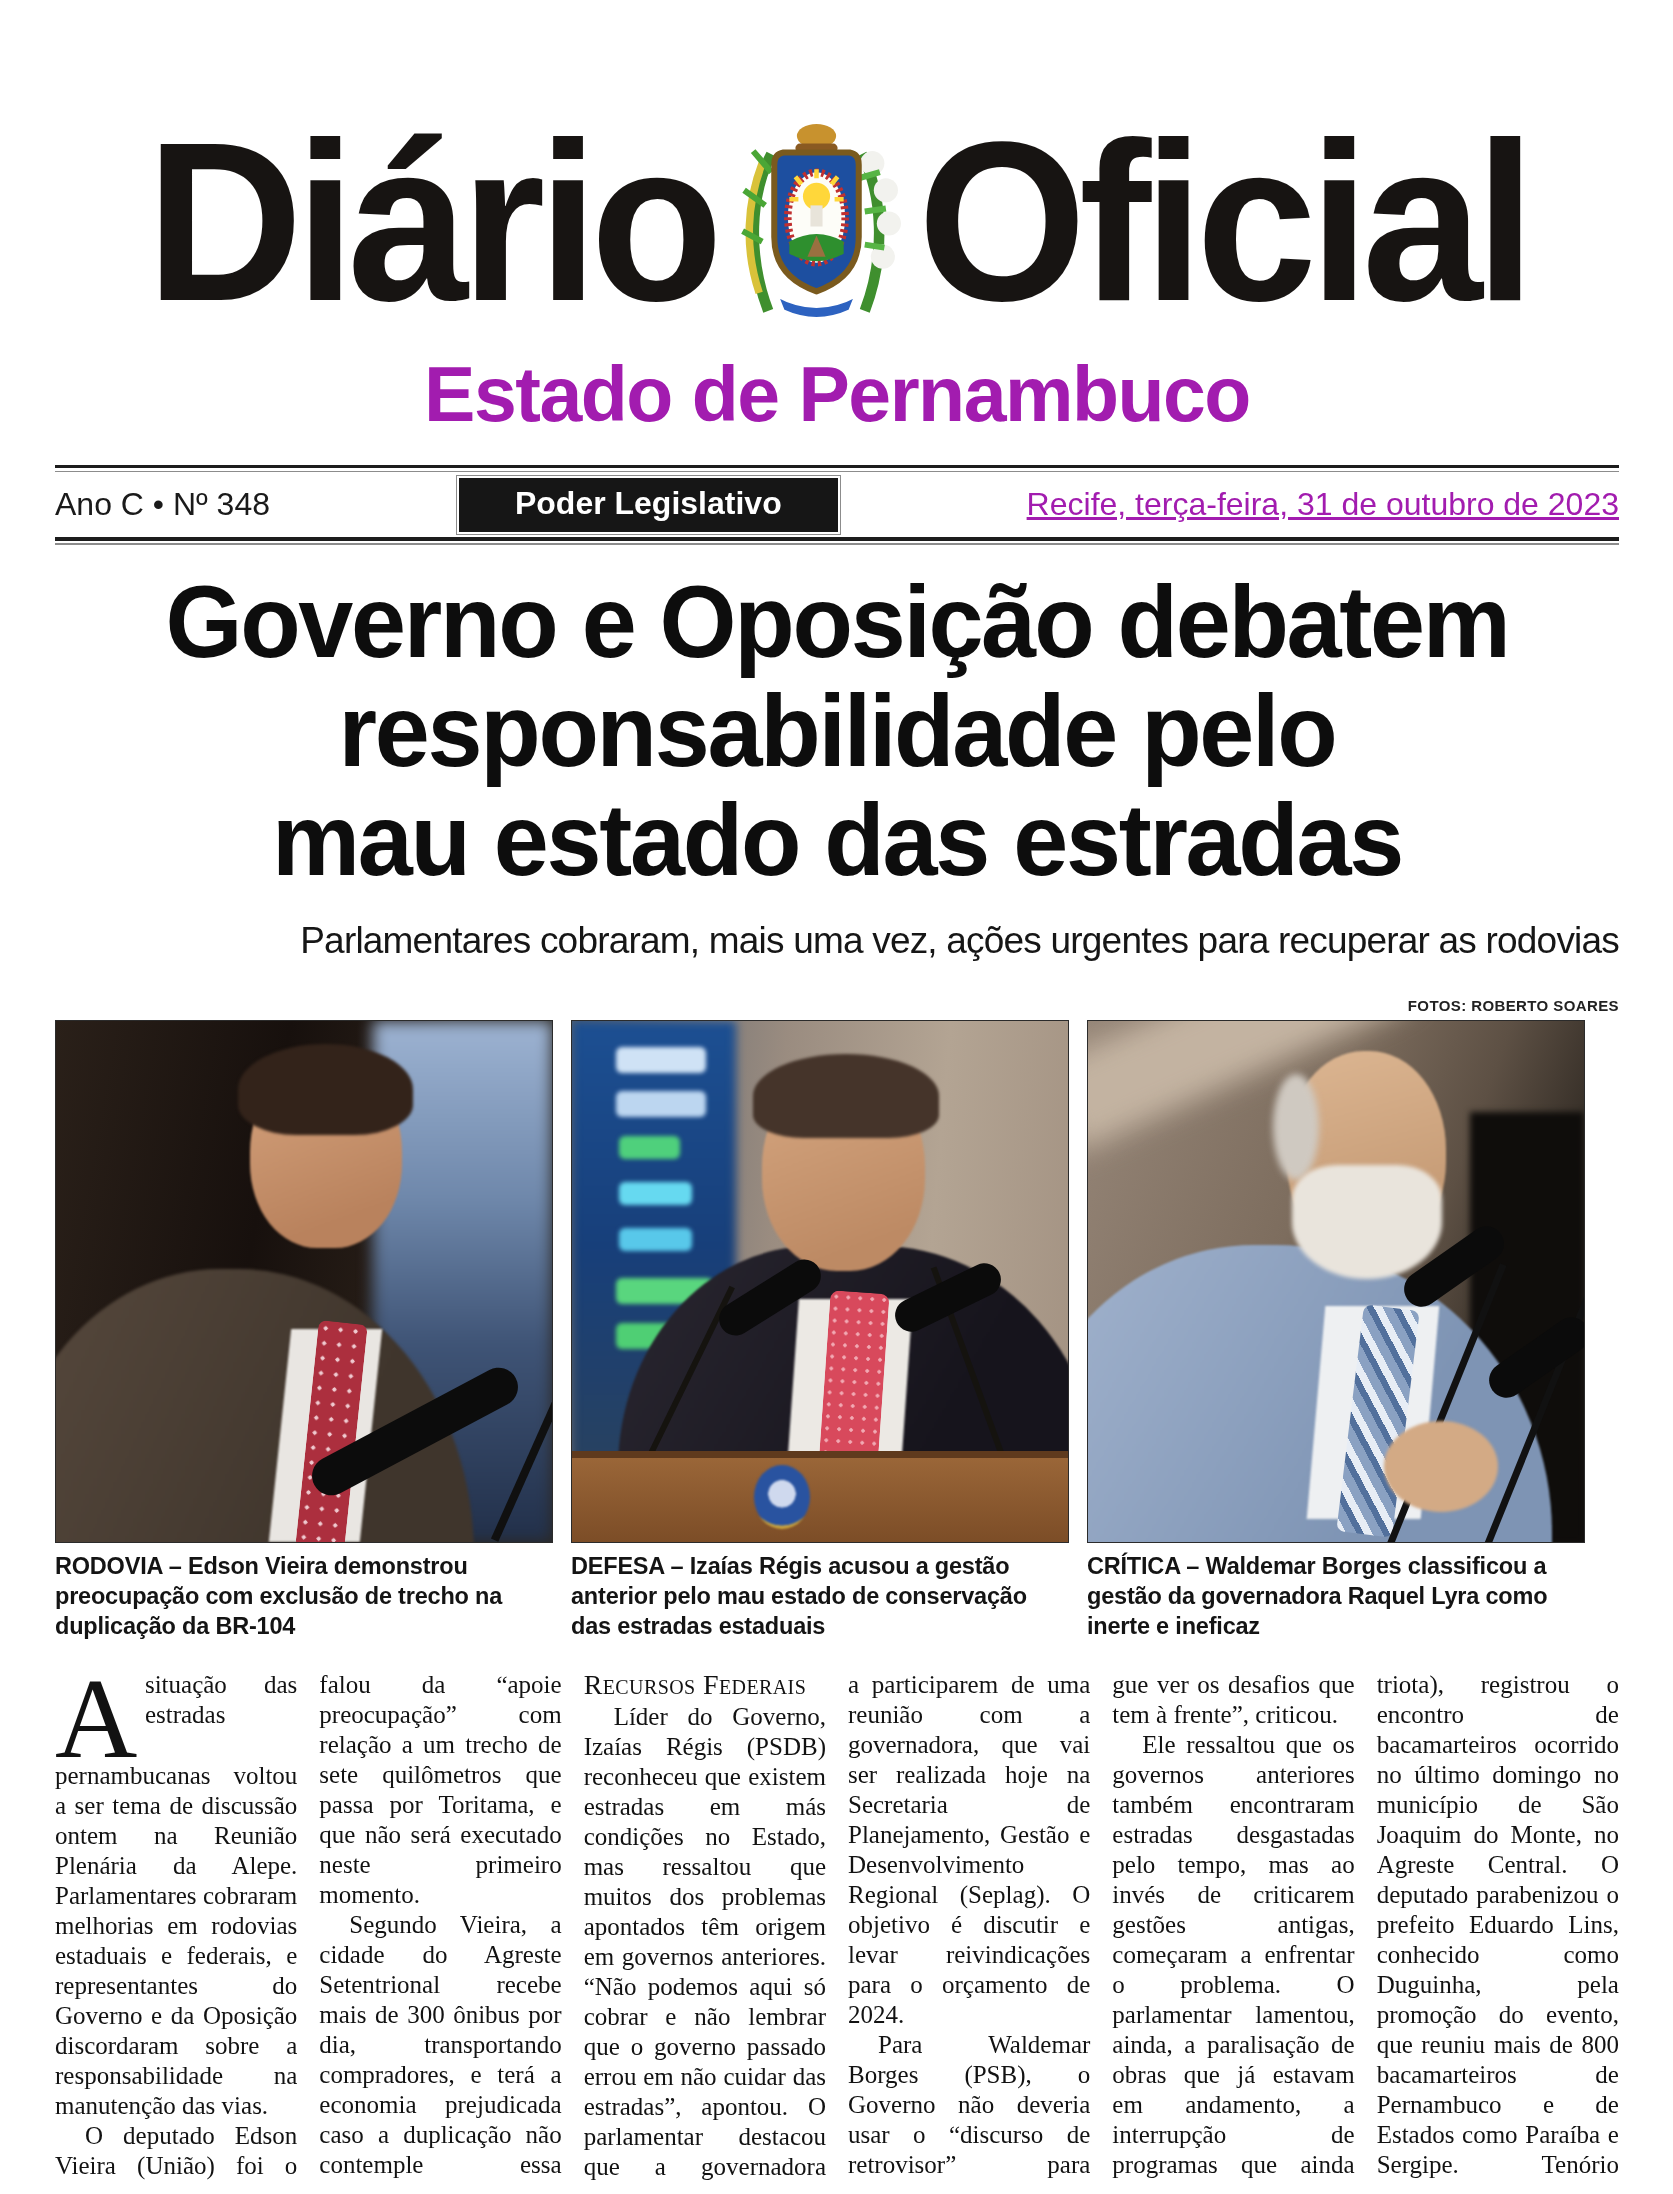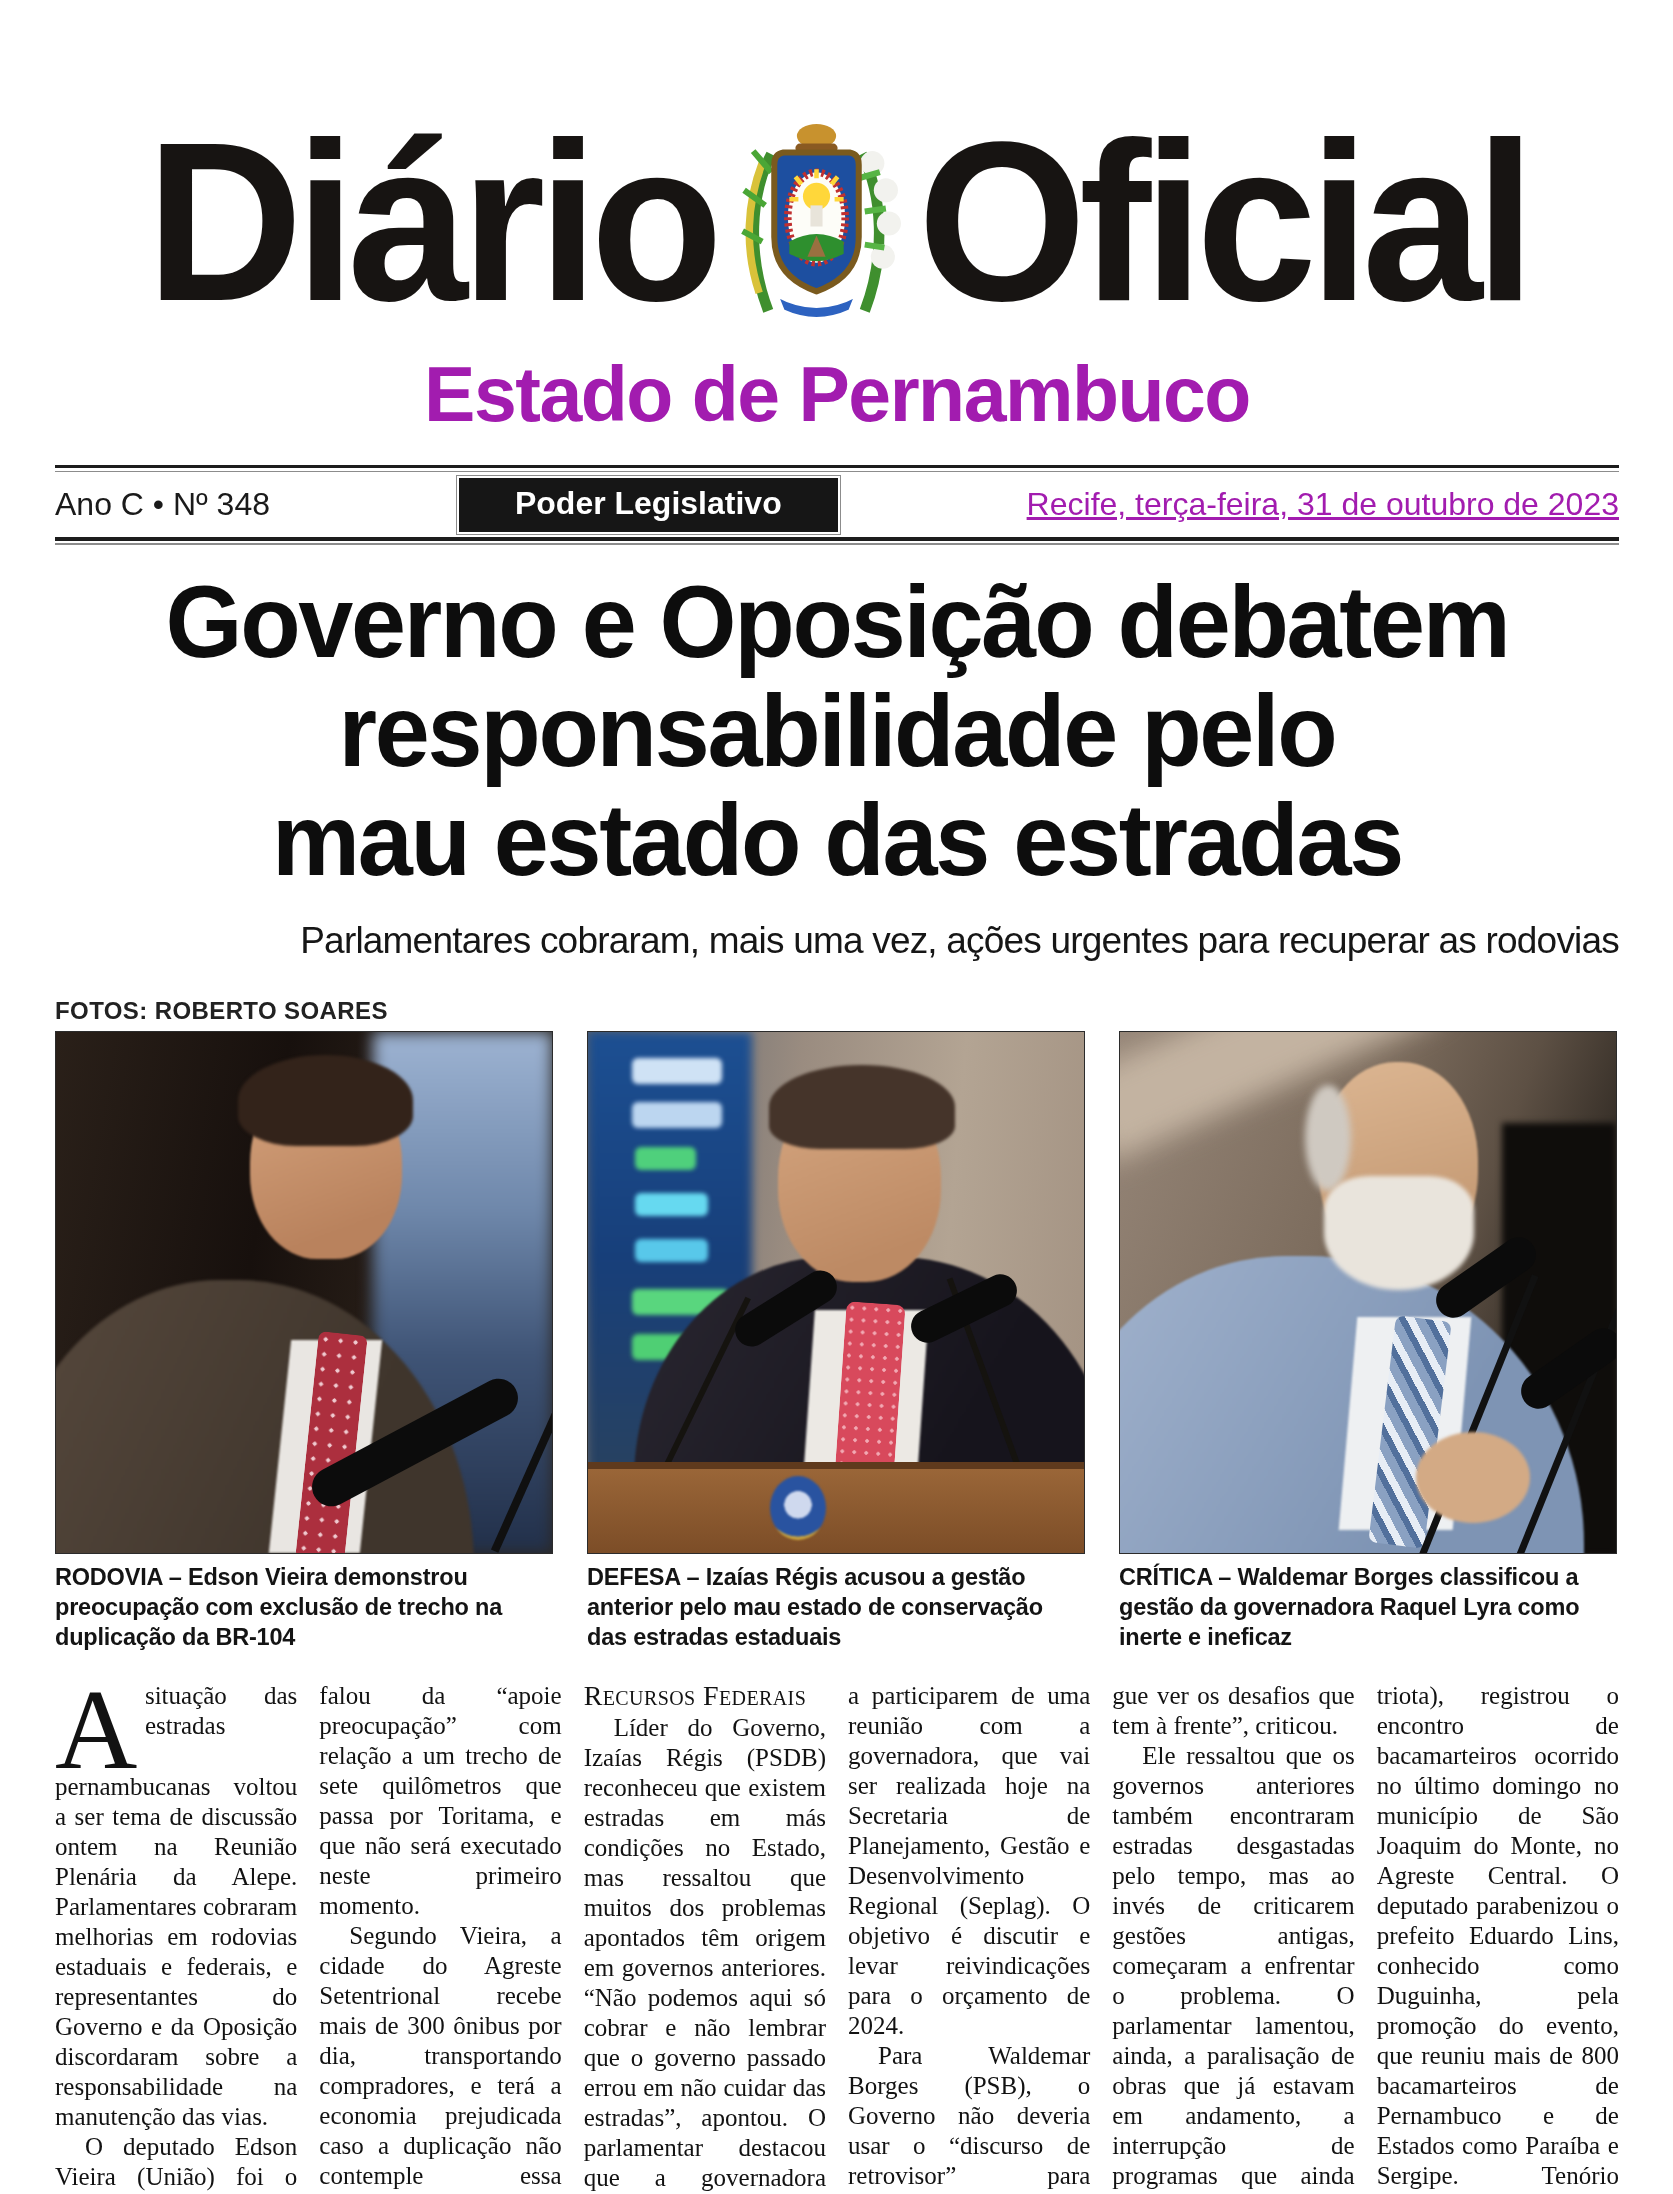--- a/index.html
+++ b/index.html
@@ -40,22 +40,22 @@
   .headline { margin-top:23px; text-align:center; }
   .headline .hl-line {
     font-size:99px; font-weight:700; letter-spacing:-2.3px; line-height:1.1; color:#0d0d0d;
     transform:scaleY(1.03);
   }
   .subheadline {
     margin-top:26px; text-align:right; font-size:37px; font-weight:400; letter-spacing:-0.8px; color:#161616;
   }
 
   
-  .photo-credit { margin-top:35px; font-size:24px; font-weight:700; color:#222; letter-spacing:0.4px; }
-  .photos { margin-top:6px; display:flex; gap:34px; }
+  .photo-credit { margin-top:35px; text-align:right; font-size:15px; font-weight:700; color:#222; letter-spacing:0.4px; }
+  .photos { margin-top:6px; display:flex; gap:18px; }
   figure { width:498px; }
   .photo { position:relative; width:498px; height:523px; overflow:hidden; border:1.5px solid #2b2b2b; background:#222; }
   .photo > div { position:absolute; }
   figcaption { margin-top:9px; font-size:23.5px; font-weight:700; line-height:1.26; color:#141414; letter-spacing:-0.2px; }
 
   
   .p1-bg   { inset:0; background:linear-gradient(100deg,#2a2019 0%,#17100d 40%,#241b15 60%,#2c2720 68%); }
   .p1-win  { top:0; right:0; width:36%; height:100%; filter:blur(7.6px);
              background:linear-gradient(180deg,#9db3d2 0%,#6f88ab 34%,#3f5476 62%,#22304a 100%); }
   .p1-torso{ bottom:-46px; left:-53px; width:471px; height:319px; border-radius:46% 50% 0 0 / 80% 90% 0 0;

